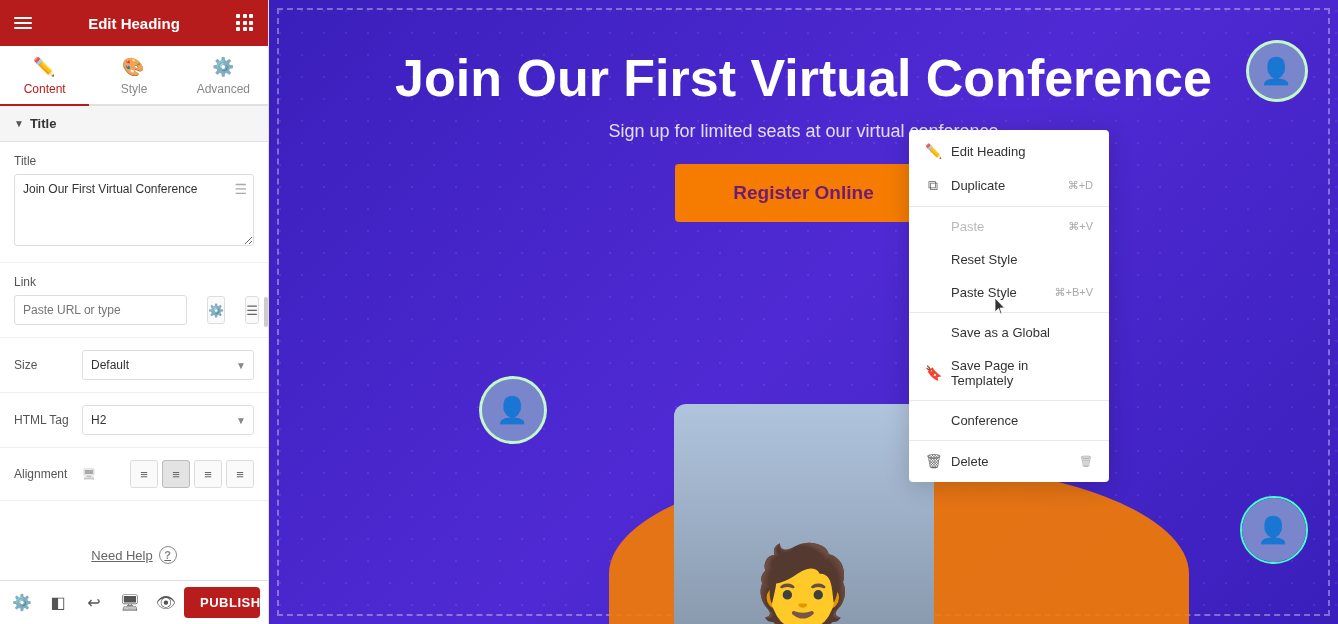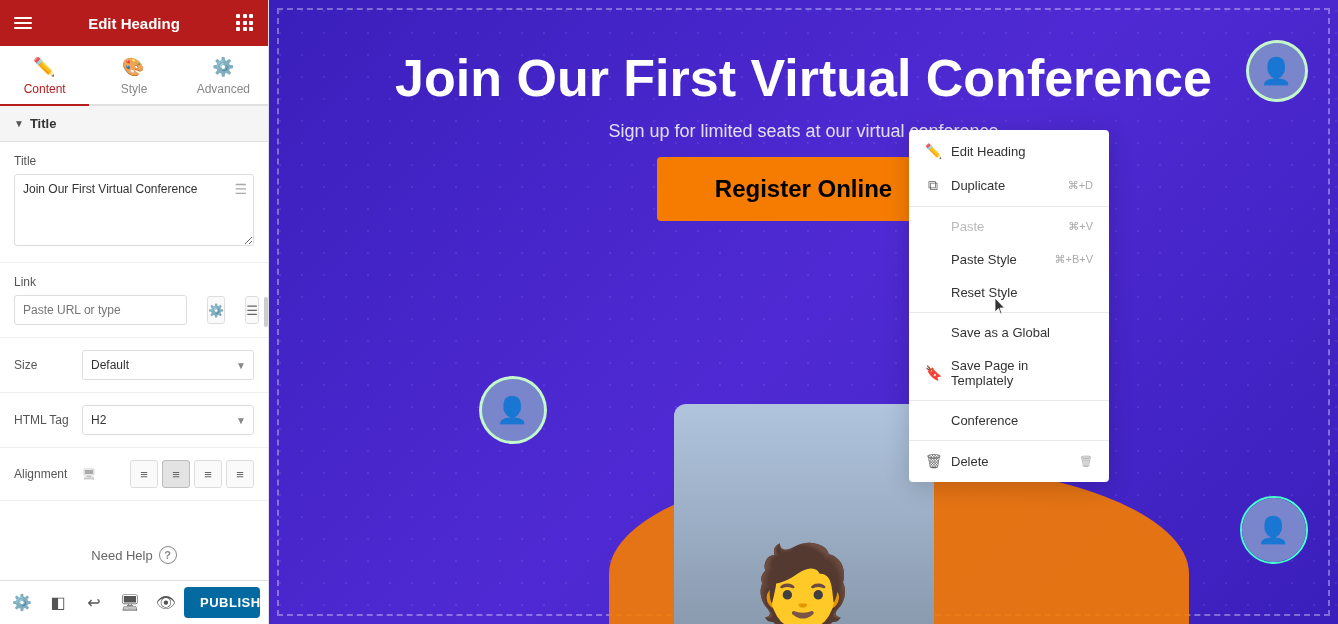--- a/index.html
+++ b/index.html
@@ -234,20 +234,21 @@
     
     .need-help {
       display: flex;
       align-items: center;
       justify-content: center;
       padding: 16px;
       color: #666;
       font-size: 13px;
       gap: 6px;
       cursor: pointer;
+      text-decoration: underline;
     }
     .help-circle {
       width: 18px;
       height: 18px;
       border-radius: 50%;
       border: 1.5px solid #888;
       display: flex;
       align-items: center;
       justify-content: center;
       font-size: 11px;
@@ -280,21 +281,21 @@
       color: #555;
       font-size: 16px;
       border-radius: 3px;
     }
     .publish-btn-wrap {
       display: flex;
       border-radius: 4px;
       overflow: hidden;
     }
     .publish-btn {
-      background: #0369a1;
+      background: #b91c1c;
       color: #fff;
       border: none;
       padding: 8px 16px;
       font-size: 13px;
       font-weight: 700;
       cursor: pointer;
       letter-spacing: 0.5px;
     }
 
     
@@ -348,26 +349,26 @@
 
     .hero-subtitle {
       font-size: 18px;
       color: rgba(255,255,255,0.85);
       text-align: center;
       z-index: 2;
       margin-top: 14px;
     }
 
     .register-btn {
-      margin-top: 15px;
+      margin-top: 22px;
       background: #f57c00;
-      color: #000000;
+      color: #701a75;
       border: none;
       padding: 18px 58px;
-      font-size: 24px;
+      font-size: 19px;
       font-weight: 600;
       border-radius: 4px;
       cursor: pointer;
       z-index: 2;
     }
 
     
     .avatar-circle {
       position: absolute;
       border-radius: 50%;
@@ -697,29 +698,29 @@
     <div class="ctx-item disabled">
       <div class="ctx-item-left">
         <span class="ctx-icon"></span>
         <span>Paste</span>
       </div>
       <span class="ctx-shortcut">⌘+V</span>
     </div>
     <div class="ctx-item">
       <div class="ctx-item-left">
         <span class="ctx-icon"></span>
+        <span>Reset Style</span>
+      </div>
+    </div>
+    <div class="ctx-item">
+      <div class="ctx-item-left">
+        <span class="ctx-icon"></span>
         <span>Paste Style</span>
       </div>
       <span class="ctx-shortcut">⌘+B+V</span>
-    </div>
-    <div class="ctx-item">
-      <div class="ctx-item-left">
-        <span class="ctx-icon"></span>
-        <span>Reset Style</span>
-      </div>
     </div>
     <div class="ctx-divider"></div>
     <div class="ctx-item">
       <div class="ctx-item-left">
         <span class="ctx-icon"></span>
         <span>Save as a Global</span>
       </div>
     </div>
     <div class="ctx-item">
       <div class="ctx-item-left">

